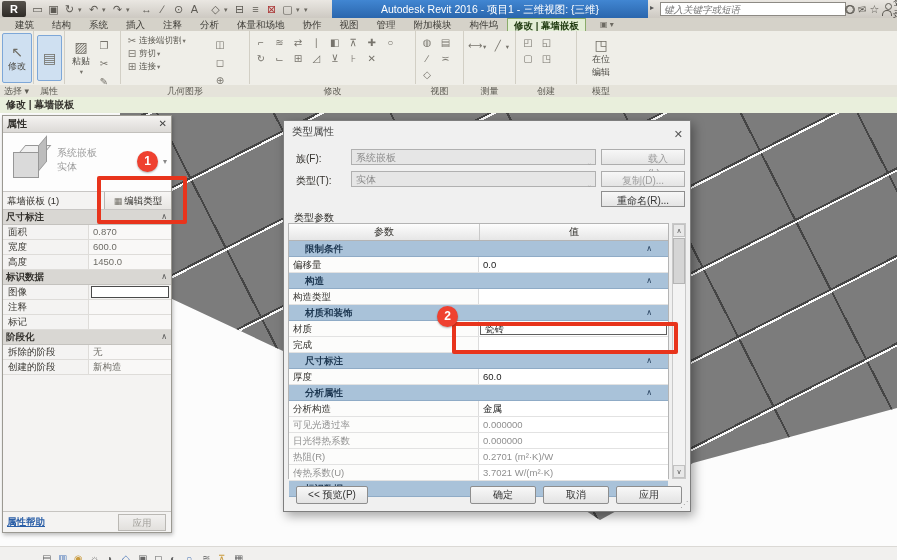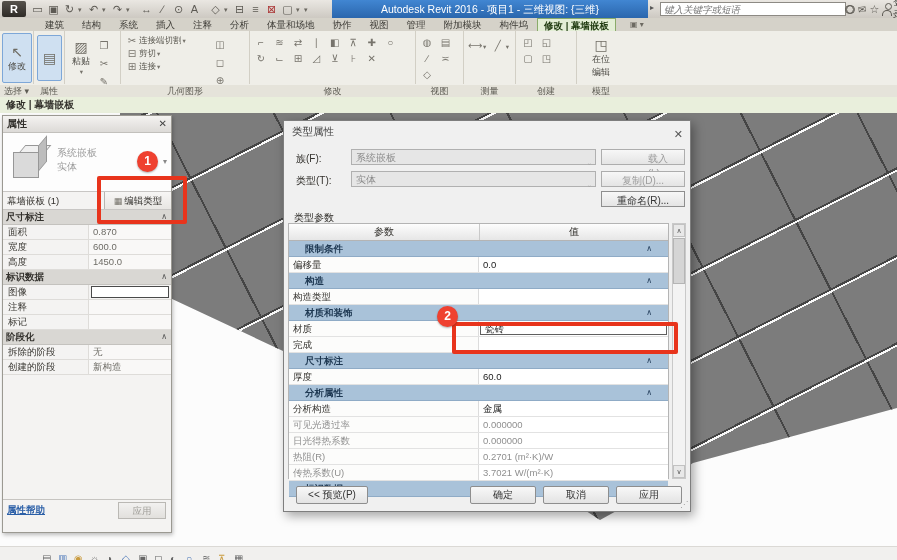--- a/index.html
+++ b/index.html
@@ -21,21 +21,21 @@
   .binoc i{position:absolute;top:1px;width:7px;height:7px;border:1.5px solid #5d5a54;border-radius:50%;}
   .binoc i:first-child{left:0;}.binoc i:last-child{right:0;}
   .star{font-size:11px;color:#5d5a54;line-height:16px;}
   .person{position:relative;width:10px;height:12px;}
   .person::before{content:"";position:absolute;left:2.5px;top:0;width:5px;height:5px;border:1.2px solid #5d5a54;border-radius:50%;}
   .person::after{content:"";position:absolute;left:0;top:6.5px;width:8px;height:5px;border:1.2px solid #5d5a54;border-bottom:none;border-radius:5px 5px 0 0;}
   .signin{font-size:9.5px;color:#3b3935;}
   .mailico{font-size:10px;color:#5d5a54;transform:rotate(-8deg);display:inline-block;}
 
   
-  .tabrow{position:absolute;left:0;top:18px;width:897px;height:13px;background:#d5d2c9;display:flex;align-items:flex-start;padding-left:36px;box-sizing:border-box;}
+  .tabrow{position:absolute;left:0;top:18px;width:897px;height:13px;background:#d5d2c9;display:flex;align-items:flex-start;padding-left:6px;box-sizing:border-box;}
   .tab{font-size:9.5px;color:#3d3b36;padding:0 9px;line-height:13px;}
   .tab.active{background:#e3eed6;border:1px solid #8aab6a;border-bottom:none;color:#1f3a10;font-weight:bold;padding:0 6px;}
   .rtoggle{margin-left:14px;font-size:8px;color:#6d6a62;line-height:13px;}
 
   
   .ribbon{position:absolute;left:0;top:31px;width:897px;height:66px;background:#efeee8;border-bottom:1px solid #b9b6ac;}
   .rlabels{position:absolute;left:0;bottom:0;width:100%;height:12px;background:#e5e3da;}
   .rlabel{position:absolute;height:12px;font-size:9px;color:#5d5b53;text-align:center;line-height:12px;}
   .rpanel{position:absolute;top:0;height:53px;border-right:1px solid #d2cfc5;}
   .bigbtn{position:absolute;display:flex;flex-direction:column;align-items:center;justify-content:center;font-size:9px;color:#4c4a44;}
@@ -81,21 +81,21 @@
   .p-editbtn{width:66px;border-left:1px solid #b7b5b1;font-size:9.5px;color:#33312d;line-height:17px;text-align:center;background:linear-gradient(#f7f6f5,#e8e6e3);}
   .p-editbtn .ei{font-size:9px;color:#76736b;margin-right:2px;}
   .p-rows{}
   .prow{height:14px;display:flex;border-bottom:1px solid #dedcd9;font-size:9.5px;line-height:14px;}
   .prow .pl{width:80px;padding-left:5px;color:#3a3833;background:#f4f3f2;border-right:1px solid #dedcd9;}
   .prow .pv{flex:1;padding-left:4px;color:#6e6c66;background:#f9f8f7;}
   .prow.psec{background:#d9d7d3;border-bottom:1px solid #c4c2be;}
   .prow.psec .psl{flex:1;padding-left:3px;font-weight:bold;color:#33312d;}
   .prow.psec .pin{margin-right:4px;font-size:8px;color:#555;}
   .pimg{margin:1px 2px;flex:1;background:#fff;border:1px solid #4a4a4a;}
-  .p-bottom{position:absolute;left:0;bottom:12px;width:100%;height:20px;border-top:1px solid #c6c4c1;margin-top:28px;}
+  .p-bottom{position:absolute;left:0;bottom:0;width:100%;height:20px;border-top:1px solid #c6c4c1;margin-top:28px;}
   .p-help{position:absolute;left:4px;top:4px;font-size:9.5px;color:#2b5fa7;text-decoration:underline;font-weight:bold;}
   .p-apply{position:absolute;right:5px;top:2px;width:46px;height:15px;background:linear-gradient(#f2f1f0,#e2e0dd);border:1px solid #bab8b4;font-size:9.5px;color:#a09e99;text-align:center;line-height:15px;}
 
   
   .dialog{position:absolute;left:283px;top:120px;width:408px;height:392px;background:#f0f0f0;border:1px solid #7e7e7e;box-shadow:3px 4px 10px rgba(0,0,0,.35);box-sizing:border-box;}
   .d-title{height:20px;font-size:10.5px;color:#444;line-height:20px;padding-left:8px;position:relative;}
   .d-close{position:absolute;right:7px;top:3px;font-size:11px;color:#555;}
   .d-lbl{position:absolute;font-size:10px;color:#33312d;}
   .d-select{position:absolute;left:67px;width:245px;height:16px;background:#e6e6e6;border:1px solid #b0b0b0;font-size:10px;color:#8a8a8a;line-height:16px;padding-left:4px;box-sizing:border-box;}
   .d-select .dropcaret{position:absolute;right:3px;top:5px;color:#a5a5a5;}

